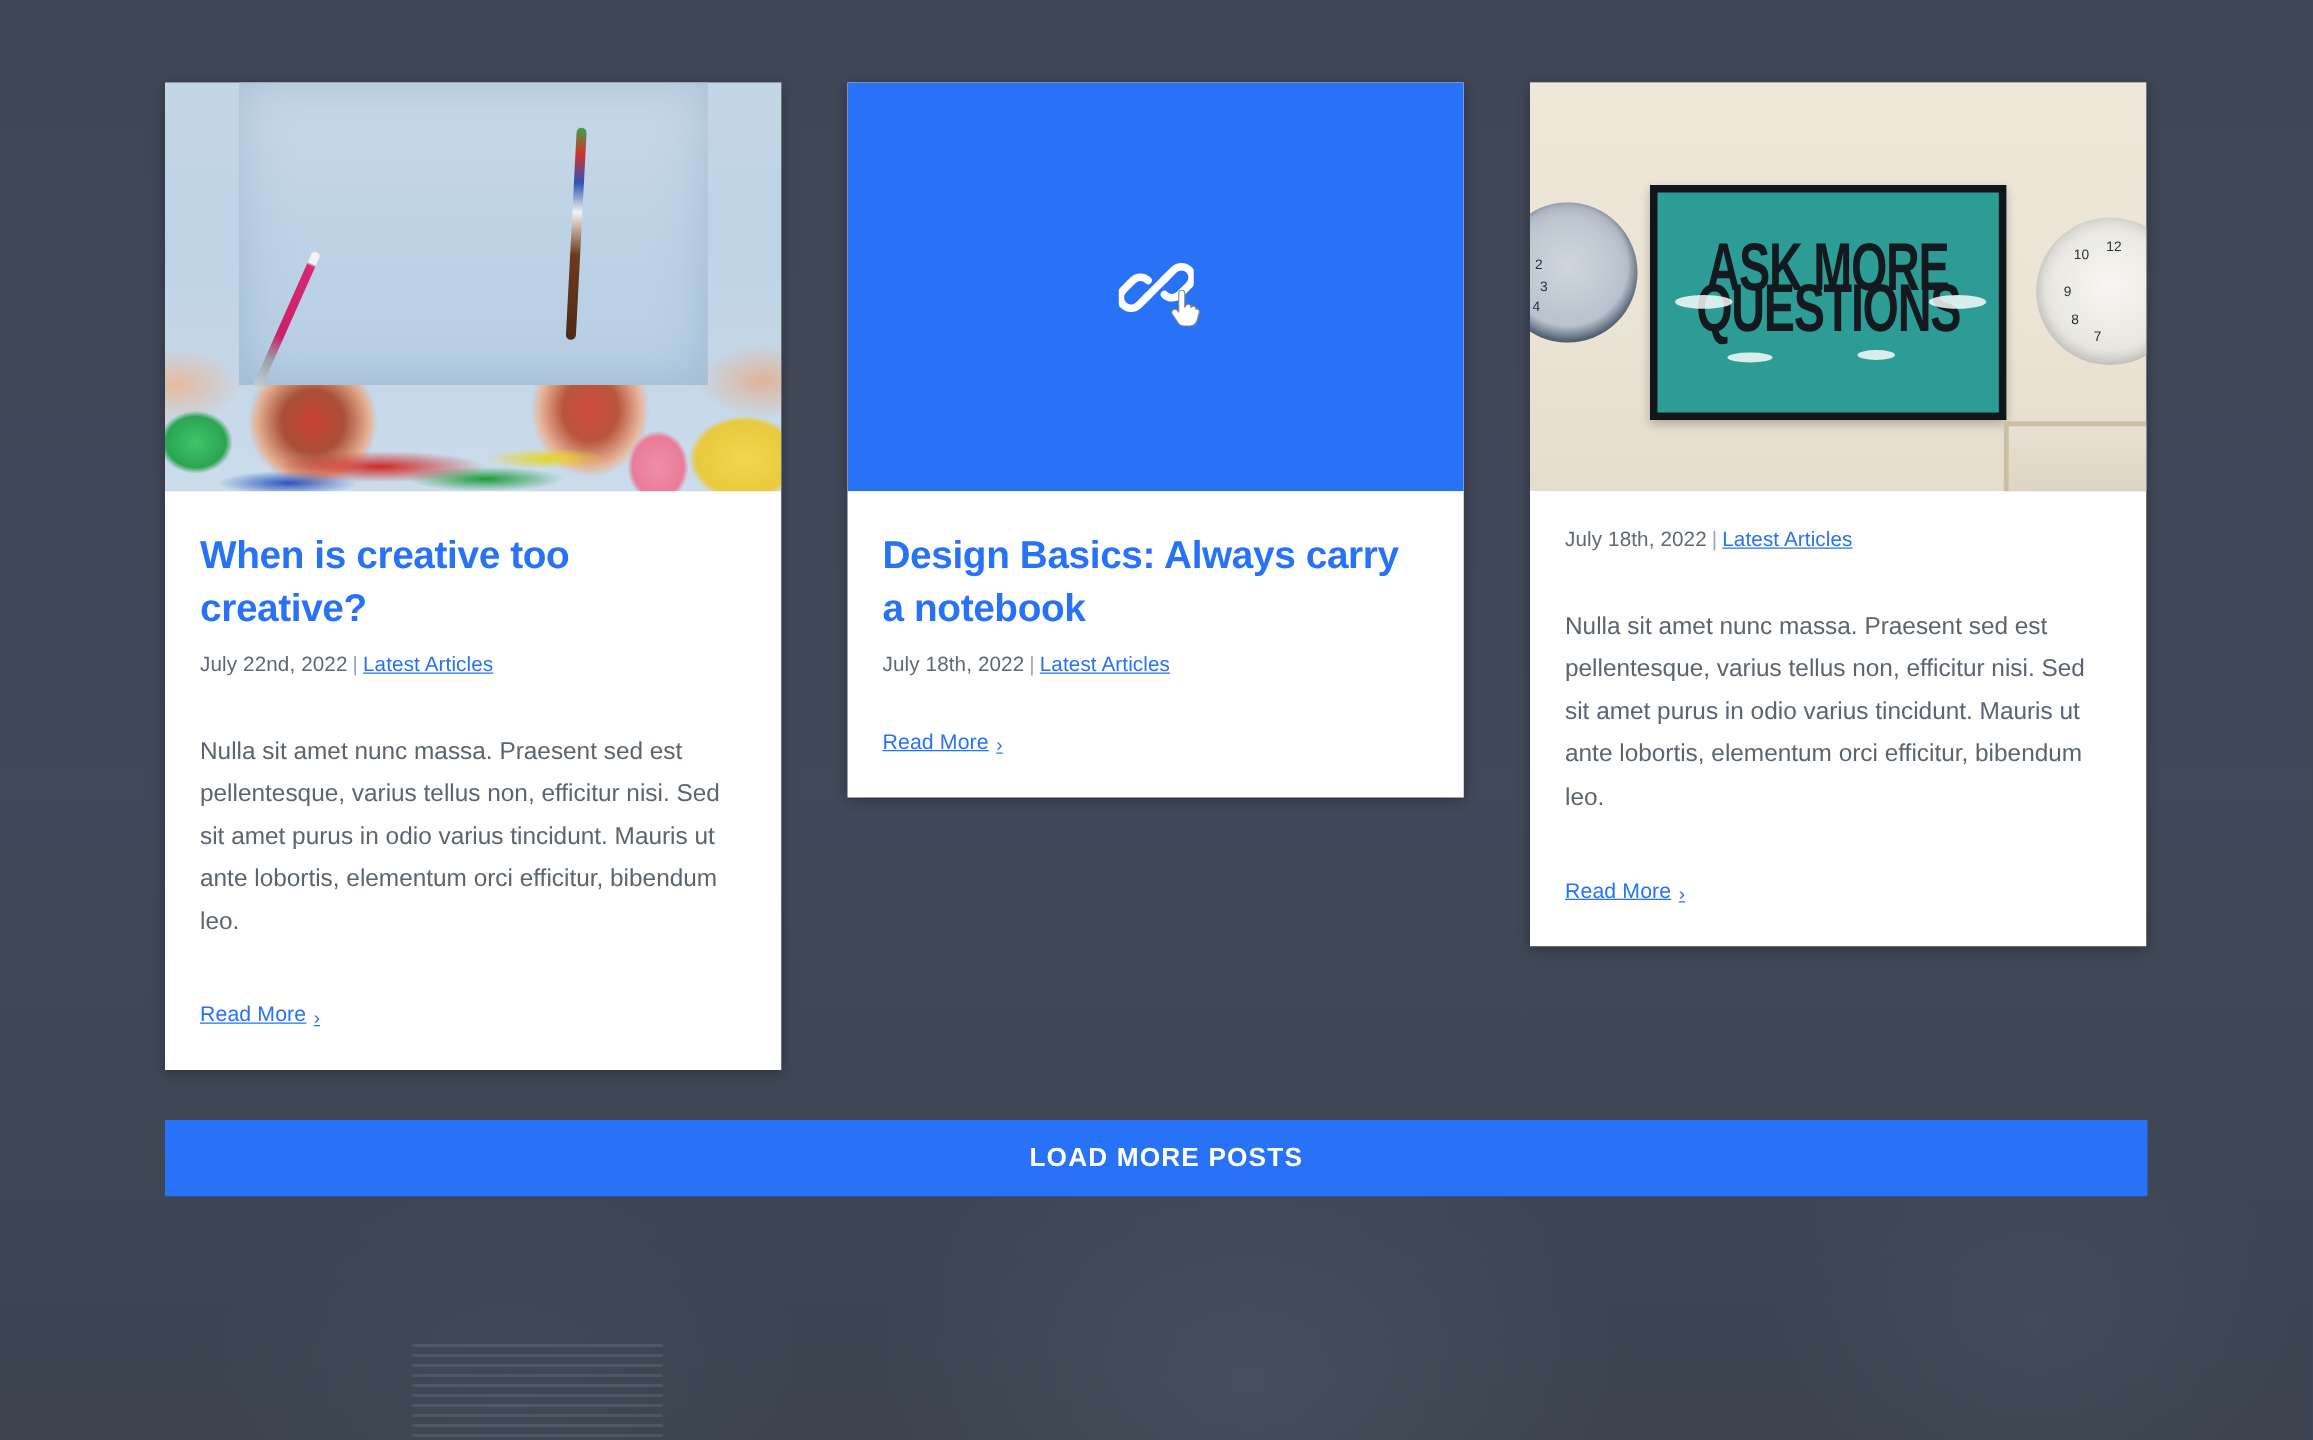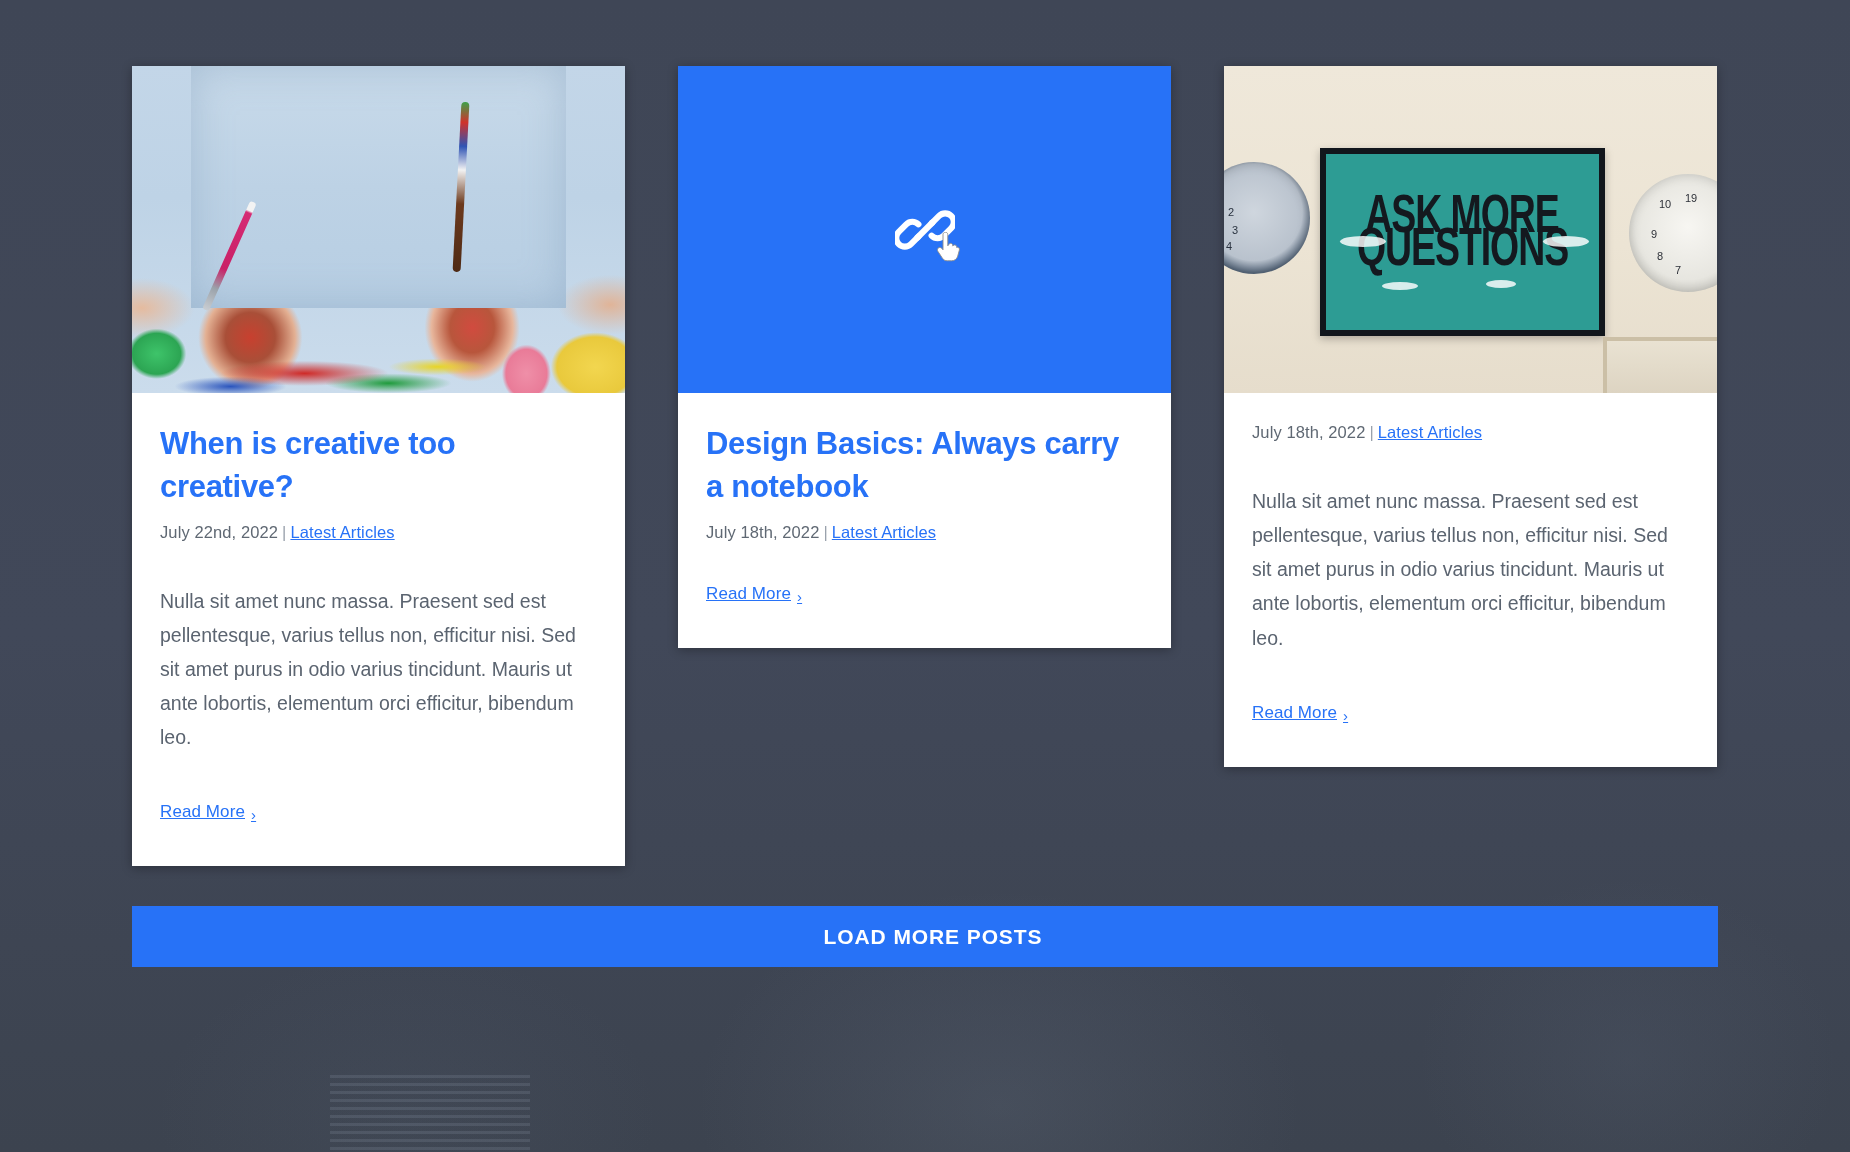--- a/index.html
+++ b/index.html
@@ -213,21 +213,21 @@
   .poster-frame-bottom-right{
     position:absolute;
     right: -6px; bottom: -4px;
     width: 120px; height: 60px;
     background: linear-gradient(180deg,#e9e2d2 0%, #ddd4c2 100%);
     border: 4px solid #cbbfa6;
   }
 
   
   .card-body {
-    padding: 30px 28px 44px 28px;
+    padding: 30px 28px 34px 28px;
   }
 
   .card-title {
     font-size: 31px;
     line-height: 1.38;
     font-weight: 700;
     color: #2772F7;
     letter-spacing: -0.3px;
     margin-bottom: 14px;
   }
@@ -338,21 +338,21 @@
       <div class="card-media">
         <div class="photo-poster">
           <div class="clock clock-left">
             <span class="clock-face-num" style="left:20px;top:26px;">1</span>
             <span class="clock-face-num" style="left:30px;top:44px;">2</span>
             <span class="clock-face-num" style="left:34px;top:62px;">3</span>
             <span class="clock-face-num" style="left:28px;top:78px;">4</span>
 
           </div>
           <div class="clock clock-right">
-            <span class="clock-face-num" style="left:56px;top:18px;">19</span>
+            <span class="clock-face-num" style="left:56px;top:18px;">12</span>
             <span class="clock-face-num" style="left:30px;top:24px;">10</span>
             <span class="clock-face-num" style="left:22px;top:54px;">9</span>
             <span class="clock-face-num" style="left:28px;top:76px;">8</span>
             <span class="clock-face-num" style="left:46px;top:90px;">7</span>
           </div>
 
           <div class="poster-frame">
             <div class="poster-inner">
               <div class="poster-line poster-line-1">ASK MORE</div>
               <div class="poster-line poster-line-2">QUESTIONS</div>

